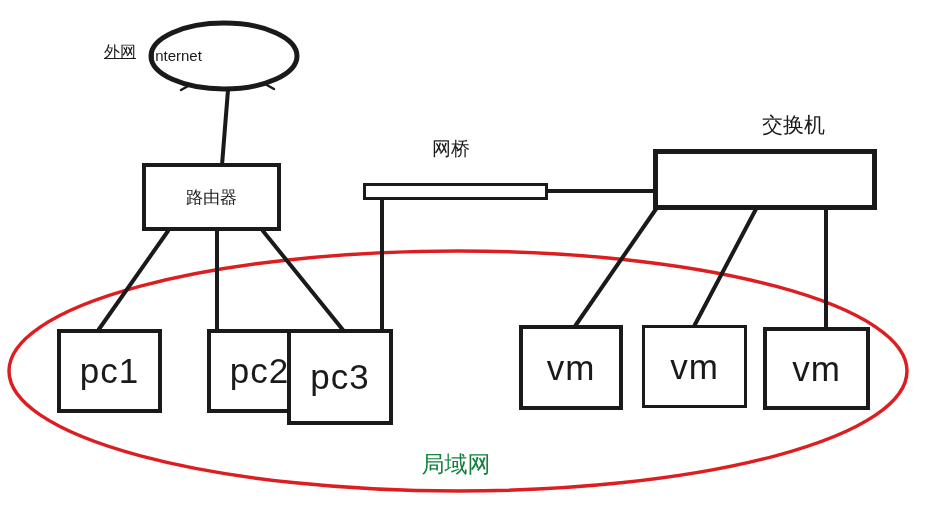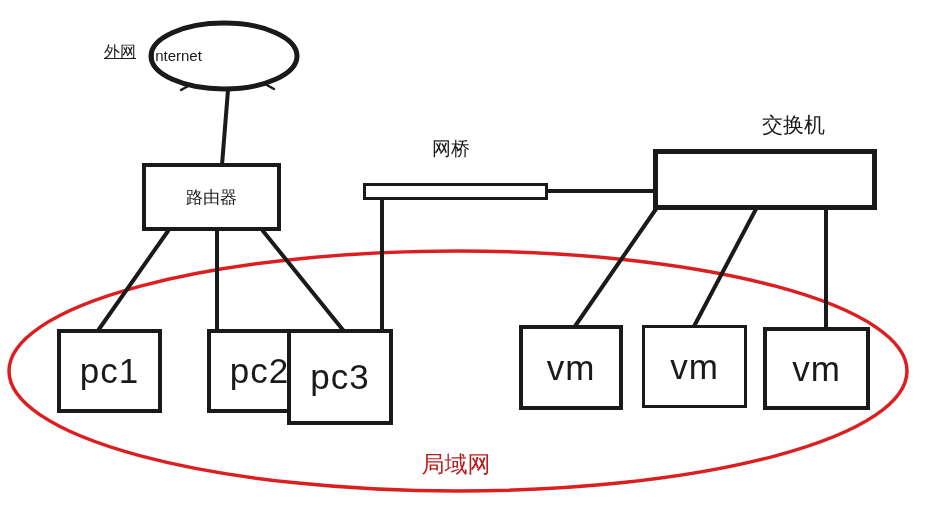--- a/index.html
+++ b/index.html
@@ -20,21 +20,21 @@
   .pc2{left:163px;top:329px;width:105px;height:84px;margin-left:44px;}
   .pc3{left:287px;top:329px;width:106px;height:96px;}
   .vm1{left:519px;top:325px;width:104px;height:85px;}
   .vm2{left:642px;top:325px;width:105px;height:83px;border-width:3px;}
   .vm3{left:763px;top:327px;width:107px;height:83px;}
   .float-label{position:absolute;white-space:nowrap;}
   .external-label{left:104px;top:42px;font-size:16px;text-decoration:underline;}
   .internet-label{left:151px;top:47px;width:146px;font-size:15px;}
   .bridge-label{left:401px;top:136px;width:100px;text-align:center;font-size:19px;}
   .switch-label{left:705px;top:111px;width:120px;text-align:right;font-size:21px;}
-  .lan-label{left:396px;top:449px;width:120px;text-align:center;font-size:23px;color:#b91c1c;}
+  .lan-label{left:396px;top:449px;width:120px;text-align:center;font-size:23px;color:#15803d;}
 </style>
 </head>
 <body>
 
 <div class="canvas">
 
   <svg class="wires" width="936" height="512" viewBox="0 0 936 512">
 
     <ellipse cx="458" cy="371" rx="449" ry="120" fill="none" stroke-width="3.5" stroke="#dd1e21"></ellipse>
 

